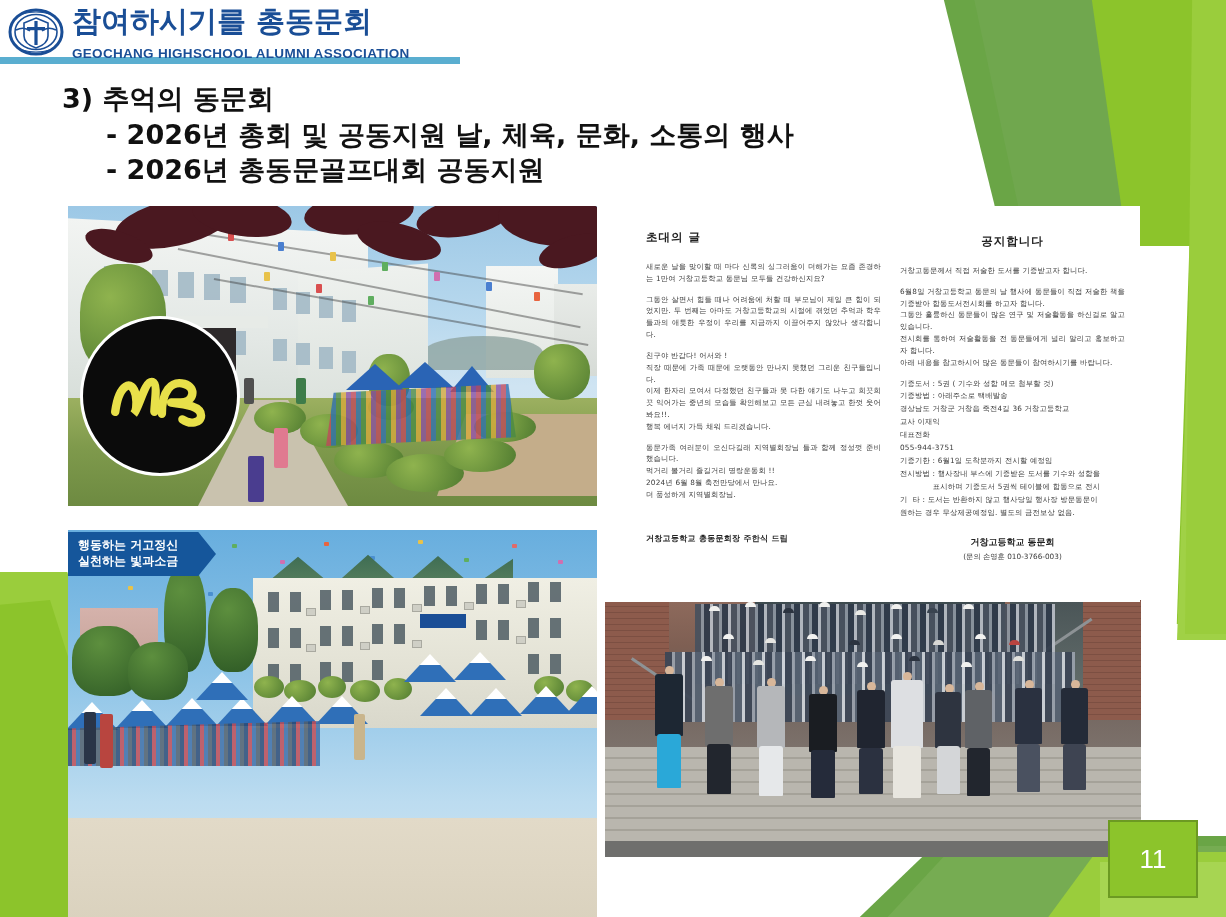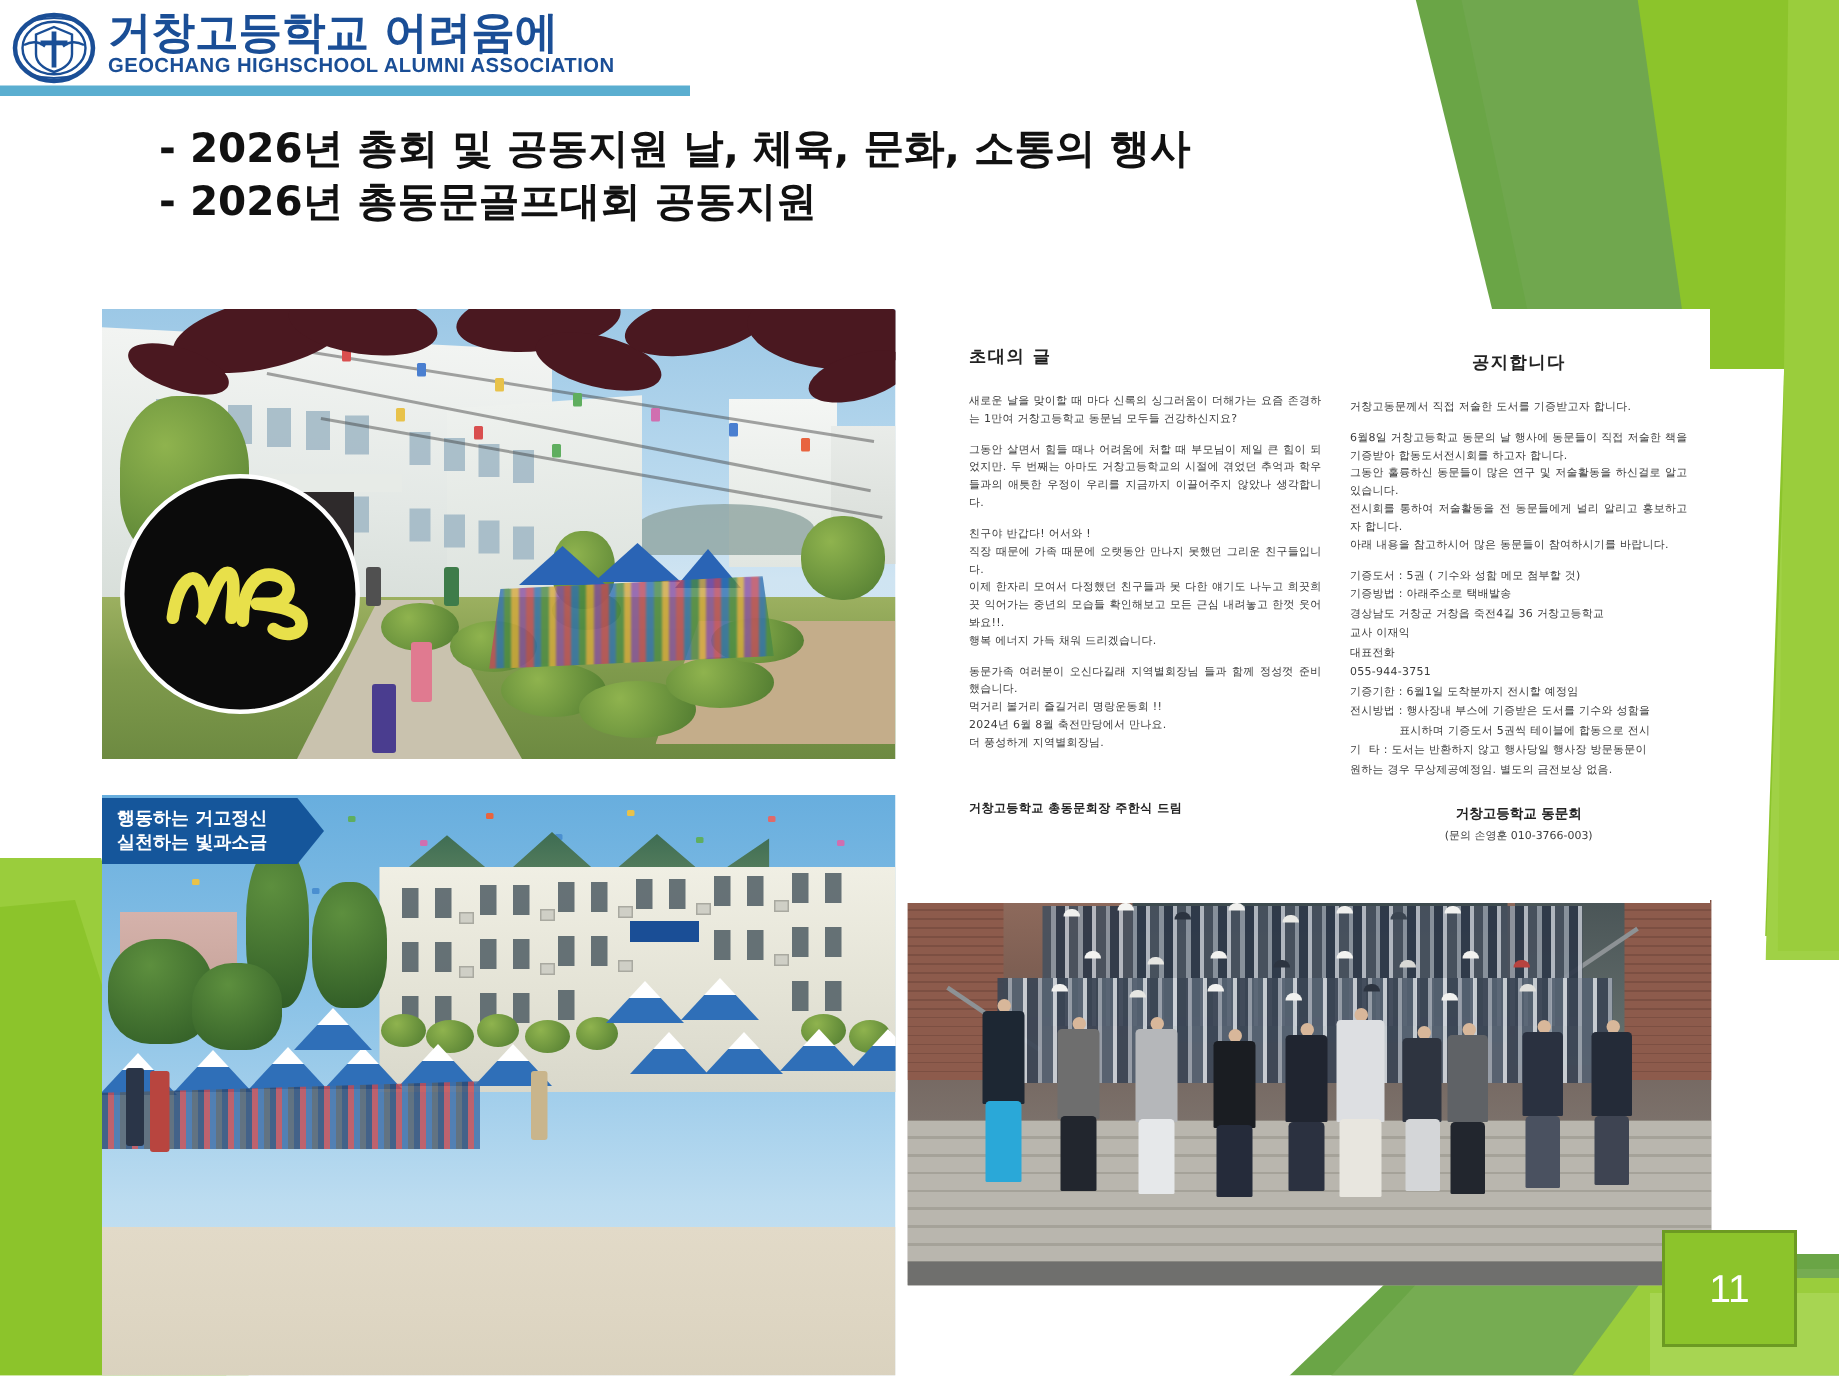--- a/index.html
+++ b/index.html
@@ -105,21 +105,21 @@
     z-index: 8;
   }
   #logo-title-ko {
     font-size: 29px; font-weight: bold; color: #1a4e96;
     letter-spacing: 0px; line-height: 1.05;
     white-space: nowrap;
     font-family: "DejaVu Sans", sans-serif;
   }
   #logo-title-en {
     font-size: 13.5px; font-weight: bold; color: #1a4e96;
-    letter-spacing: 0.3px; line-height: 1.1; margin-top: 1px;
+    letter-spacing: 0.3px; line-height: 1.1; margin-top: 11px;
     white-space: nowrap;
   }
 
   
   #heading { position: absolute; top: 82px; left: 62px; z-index: 6; }
   .h-line {
     font-family: "DejaVu Sans", sans-serif;
     font-weight: bold; color: #111111;
     white-space: nowrap;
   }
@@ -441,25 +441,26 @@
       <rect x="26.4" y="13" width="3.2" height="24" fill="#1a4e96"></rect>
       <rect x="19" y="19" width="18" height="3.2" fill="#1a4e96"></rect>
       <path d="M8 22 Q16 18 22 23" fill="none" stroke="#1a4e96" stroke-width="1.6"></path>
       <path d="M48 22 Q40 18 34 23" fill="none" stroke="#1a4e96" stroke-width="1.6"></path>
       <path d="M14 6 Q28 2 42 6" fill="none" stroke="#1a4e96" stroke-width="1.2"></path>
       <path d="M14 42 Q28 46 42 42" fill="none" stroke="#1a4e96" stroke-width="1.2"></path>
     </svg>
   </div>
 
   <div id="logo-text">
-    <div id="logo-title-ko">거창고등학교 어려움에</div>
+    <div id="logo-title-ko">참여하시기를 총동문회</div>
     <div id="logo-title-en">GEOCHANG HIGHSCHOOL ALUMNI ASSOCIATION</div>
   </div>
 
   <div id="heading">
+    <div class="h-line" id="h-main">3) 추억의 동문회</div>
     <div class="h-line" id="h-sub1">- 2026년 총회 및 공동지원 날, 체육, 문화, 소통의 행사</div>
     <div class="h-line" id="h-sub2">- 2026년 총동문골프대회 공동지원</div>
   </div>
 
   <div class="photo" id="photo-festival">
     <div class="p1-sky"></div>
     <div class="p1-bld-right"></div>
     <div class="p1-bld-right2"></div>
     <div class="p1-hill"></div>
     <div class="p1-building"></div>

